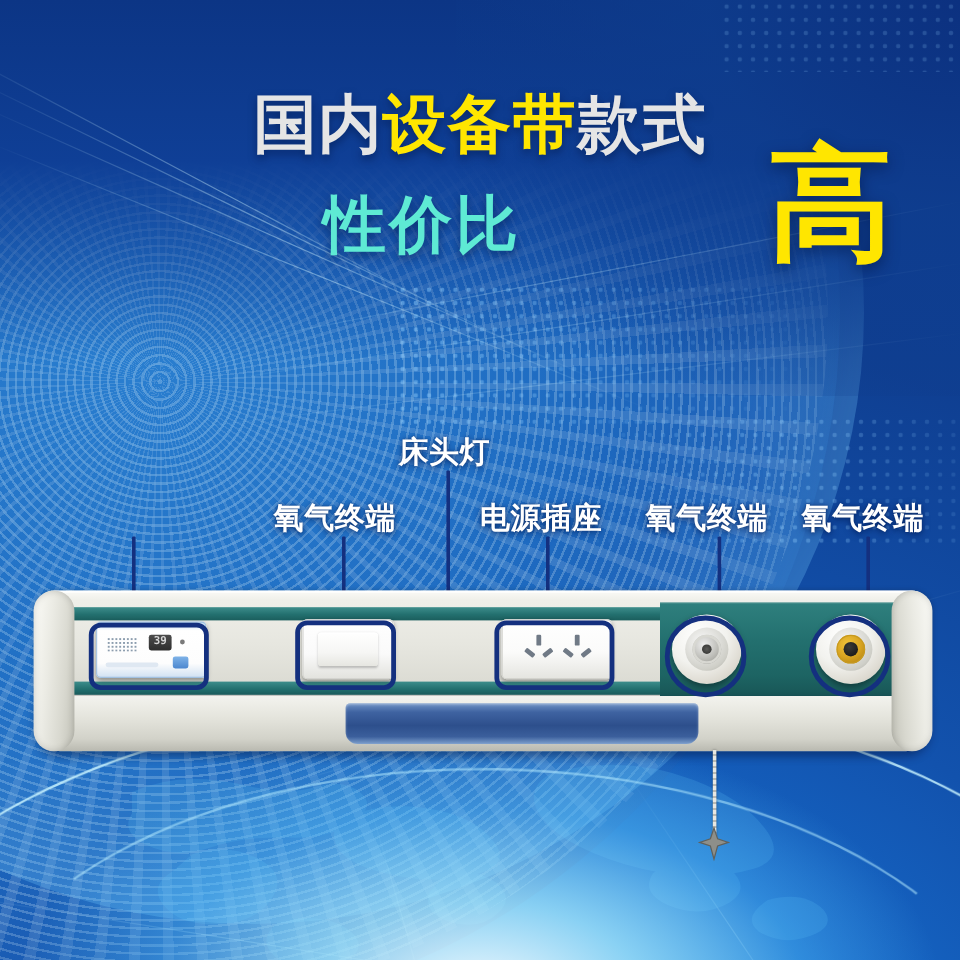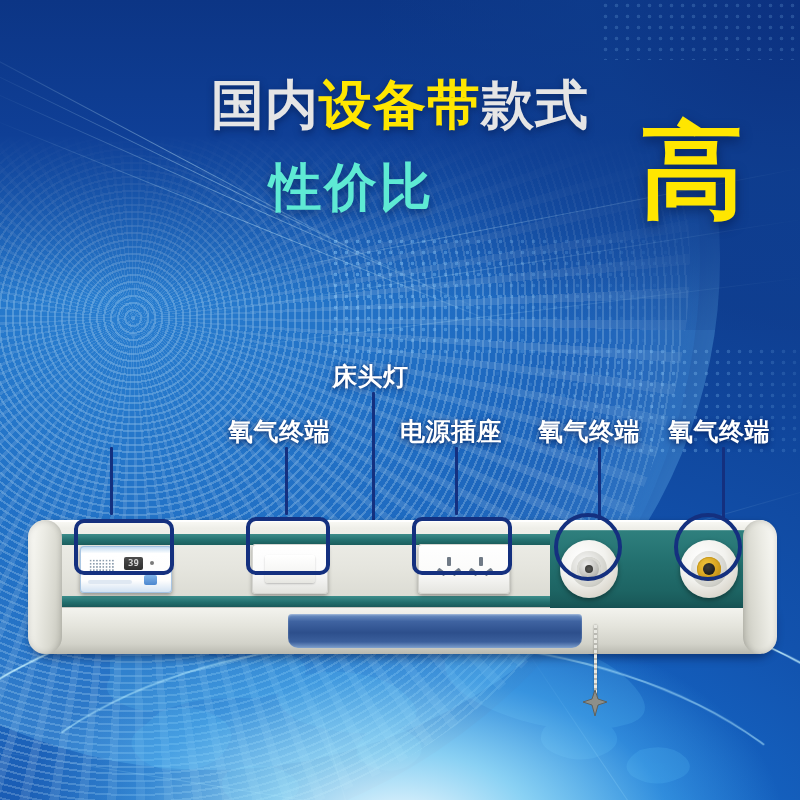--- a/index.html
+++ b/index.html
@@ -81,21 +81,21 @@
     text-shadow:0 3px 8px rgba(0,22,70,.55);}
   .bigchar{position:absolute;left:640px;top:-34px;font-size:104px;font-weight:bold;color:#ffe600;
     line-height:1;text-shadow:0 4px 12px rgba(0,20,66,.6);}
 
   
   .callout{position:absolute;font-size:25px;font-weight:bold;color:#ffffff;white-space:nowrap;
     text-shadow:0 2px 6px rgba(2,28,86,.75),0 0 2px rgba(2,28,86,.6);letter-spacing:.5px;}
   .leader{position:absolute;width:3px;background:#14307f;border-radius:1px;}
 
   
-  .unit{position:absolute;left:30px;top:520px;width:745px;height:135px;}
+  .unit{position:absolute;left:30px;top:492px;width:745px;height:135px;}
   .rail-top{position:absolute;left:0;top:0;width:100%;height:92px;border-radius:16px 16px 6px 6px;
     background:linear-gradient(180deg,#fbfbf7 0%,#efefe9 9%,#e6e6df 50%,#dcdcd4 82%,#cfcfc6 100%);
     box-shadow:0 2px 5px rgba(0,0,0,.35), inset 0 2px 0 rgba(255,255,255,.85);}
   .rail-bottom{position:absolute;left:0;top:88px;width:100%;height:46px;border-radius:6px 6px 20px 20px;
     background:linear-gradient(180deg,#f3f3ee 0%,#e4e4dc 40%,#d2d2c9 78%,#b9b9b0 100%);
     box-shadow:0 4px 8px rgba(0,14,50,.45);}
   .cap{position:absolute;top:0;width:34px;height:134px;border-radius:18px;
     background:linear-gradient(95deg,#fcfcf8 0%,#ebebe4 38%,#d8d8cf 72%,#c2c2b8 100%);
     box-shadow:inset 0 0 6px rgba(0,0,0,.18);}
   .cap-l{left:-2px;}

